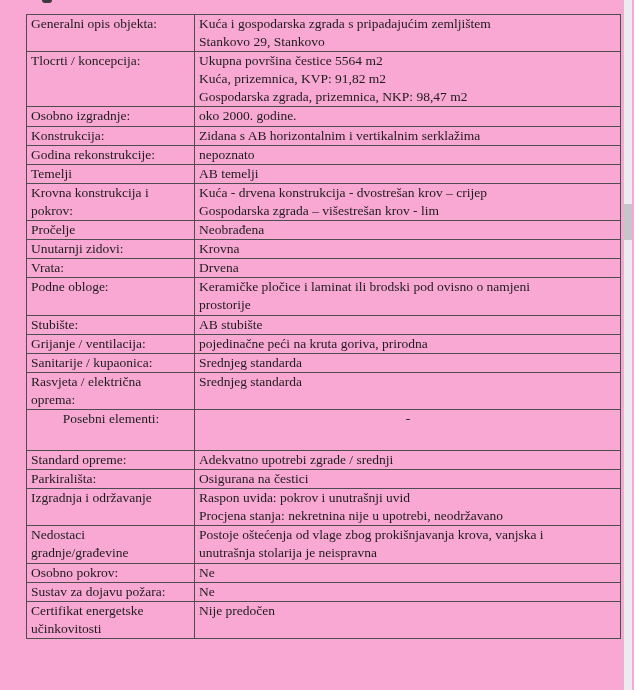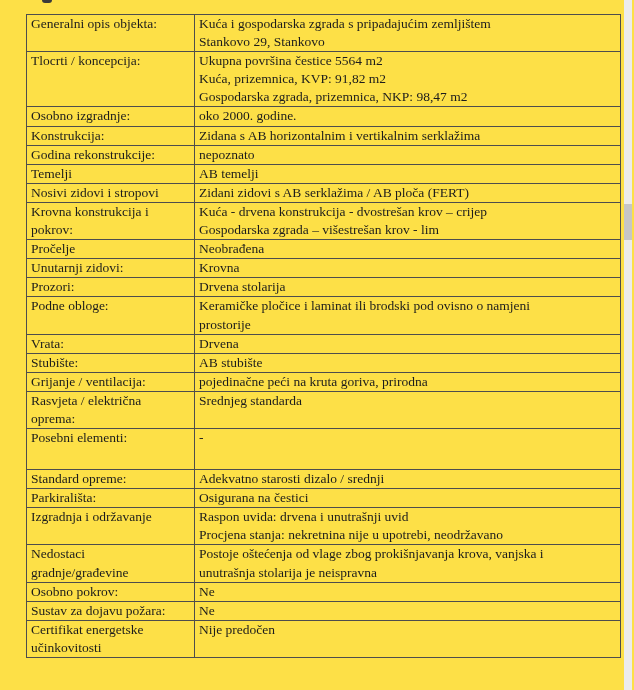--- a/index.html
+++ b/index.html
@@ -5,21 +5,21 @@
   html, body { margin: 0; padding: 0; }
   body {
     width: 634px; height: 690px;
     background: #ffffff;
     font-family: "Liberation Serif", serif;
     overflow: hidden;
   }
   .page {
     position: relative;
     width: 634px; height: 690px;
-    background: #fde047;
+    background: #f9a8d4;
   }
   
   .fragment {
     position: absolute;
     left: 42px; top: 0;
     width: 10px; height: 3px;
     background: #3a3a3a;
     border-radius: 0 0 3px 3px;
   }
   table.spec {
@@ -34,21 +34,21 @@
   table.spec td {
     border: 1px solid #4d4d4d;
     padding: 0 3px 0 4px;
     vertical-align: top;
     line-height: 18.1px;
     white-space: pre-line;
     overflow: hidden;
   }
   col.c1 { width: 168px; }
   col.c2 { width: 426px; }
-  tr.tall td { height: 40px; }
+  tr.tall td { height: 40px; text-align: center; }
   
   .scroll-track {
     position: absolute;
     right: 2px; top: 0;
     width: 8px; height: 690px;
     background: #ececec;
   }
   .scroll-thumb {
     position: absolute;
     left: 0; top: 204px;
@@ -90,78 +90,74 @@
       </tr>
       <tr>
         <td>Godina rekonstrukcije:</td>
         <td>nepoznato</td>
       </tr>
       <tr>
         <td>Temelji</td>
         <td>AB temelji</td>
       </tr>
       <tr>
-        <td>Nosivi zidovi i stropovi</td>
-        <td>Zidani zidovi s AB serklažima / AB ploča (FERT)</td>
-      </tr>
-      <tr>
         <td>Krovna konstrukcija i
 pokrov:</td>
         <td>Kuća - drvena konstrukcija - dvostrešan krov – crijep
 Gospodarska zgrada – višestrešan krov - lim</td>
       </tr>
       <tr>
         <td>Pročelje</td>
         <td>Neobrađena</td>
       </tr>
       <tr>
         <td>Unutarnji zidovi:</td>
         <td>Krovna</td>
       </tr>
       <tr>
-        <td>Prozori:</td>
-        <td>Drvena stolarija</td>
+        <td>Vrata:</td>
+        <td>Drvena</td>
       </tr>
       <tr>
         <td>Podne obloge:</td>
         <td>Keramičke pločice i laminat ili brodski pod ovisno o namjeni
 prostorije</td>
-      </tr>
-      <tr>
-        <td>Vrata:</td>
-        <td>Drvena</td>
       </tr>
       <tr>
         <td>Stubište:</td>
         <td>AB stubište</td>
       </tr>
       <tr>
         <td>Grijanje / ventilacija:</td>
         <td>pojedinačne peći na kruta goriva, prirodna</td>
+      </tr>
+      <tr>
+        <td>Sanitarije / kupaonica:</td>
+        <td>Srednjeg standarda</td>
       </tr>
       <tr>
         <td>Rasvjeta / električna
 oprema:</td>
         <td>Srednjeg standarda</td>
       </tr>
       <tr class="tall">
         <td>Posebni elementi:</td>
         <td>-</td>
       </tr>
       <tr>
         <td>Standard opreme:</td>
-        <td>Adekvatno starosti dizalo / srednji</td>
+        <td>Adekvatno upotrebi zgrade / srednji</td>
       </tr>
       <tr>
         <td>Parkirališta:</td>
         <td>Osigurana na čestici</td>
       </tr>
       <tr>
         <td>Izgradnja i održavanje</td>
-        <td>Raspon uvida: drvena i unutrašnji uvid
+        <td>Raspon uvida: pokrov i unutrašnji uvid
 Procjena stanja: nekretnina nije u upotrebi, neodržavano</td>
       </tr>
       <tr>
         <td>Nedostaci
 gradnje/građevine</td>
         <td>Postoje oštećenja od vlage zbog prokišnjavanja krova, vanjska i
 unutrašnja stolarija je neispravna</td>
       </tr>
       <tr>
         <td>Osobno pokrov:</td>

